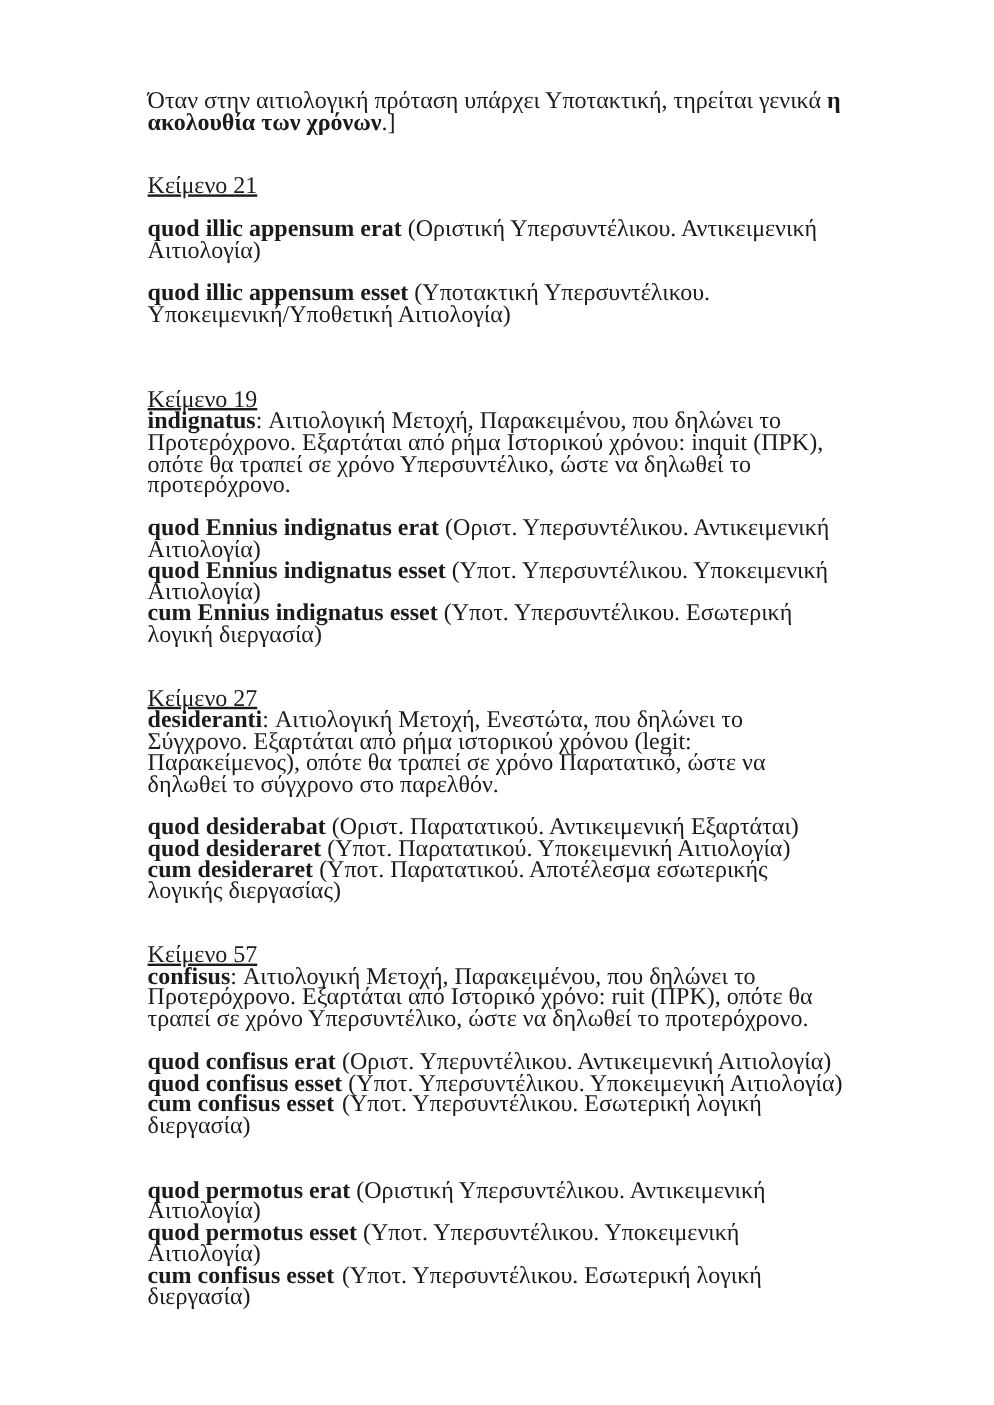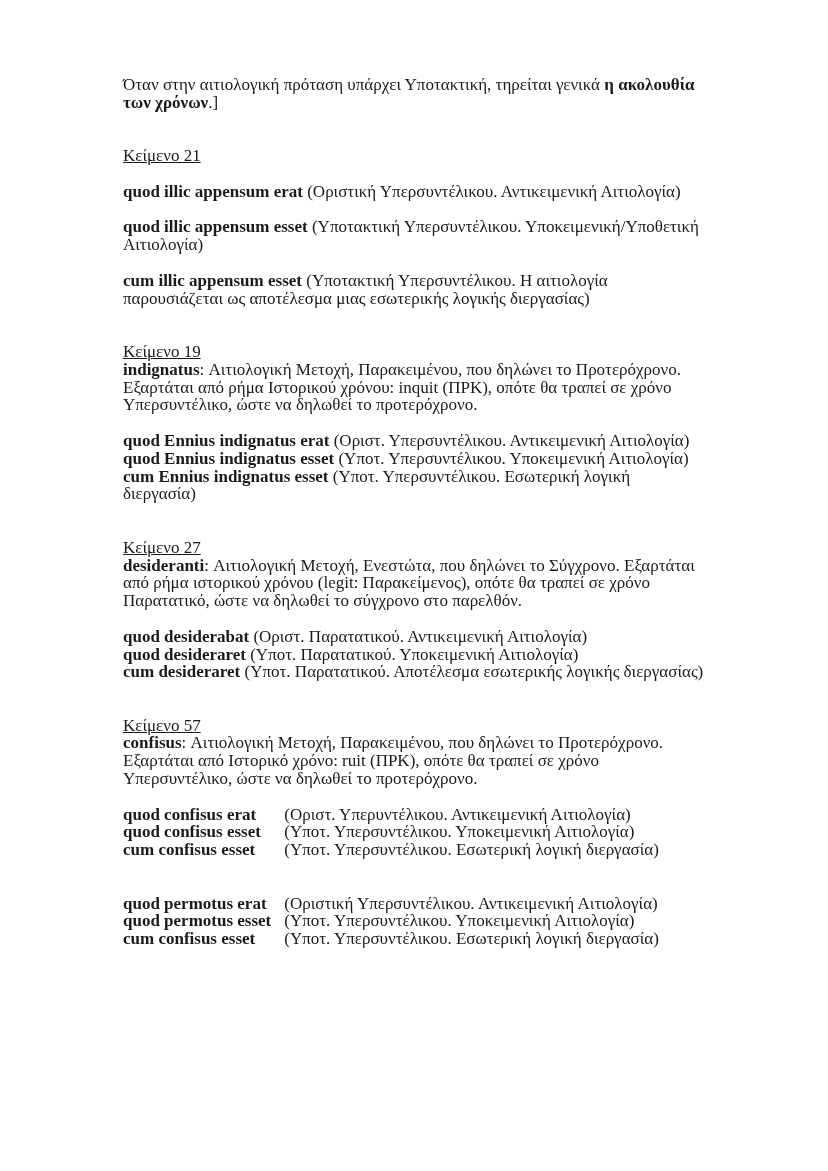--- a/index.html
+++ b/index.html
@@ -7,21 +7,21 @@
     width: 828px; height: 1171px;
     background: #ffffff;
     overflow: hidden;
   }
   .page {
     box-sizing: border-box;
     width: 828px; height: 1171px;
     background: #ffffff;
     padding: 76px 122px 0 123px;
     font-family: "Liberation Serif", "DejaVu Serif", serif;
-    font-size: 17px;
+    font-size: 20px;
     line-height: 17.8px;
     color: #1b1b1b;
   }
   .para, .example { margin: 0; }
   .heading {
     text-decoration: underline;
     text-underline-offset: 1px;
   }
   .b, .latin { font-weight: 700; }
   .tabbed .latin { display: inline-block; min-width: 157px; }
@@ -33,33 +33,32 @@
 <div class="page">
   <div id="doc-body">
       <div class="para"><span>Όταν στην αιτιολογική πρόταση υπάρχει Υποτακτική, τηρείται γενικά </span><span class="b">η ακολουθία των χρόνων</span><span>.]</span></div>
       <div class="spacer" style="height: 35.6px;"></div>
       <div class="heading">Κείμενο 21</div>
       <div class="spacer" style="height: 17.8px;"></div>
       <div class="example"><span class="latin">quod illic appensum erat</span> <span class="gloss">(Οριστική Υπερσυντέλικου. Αντικειμενική Αιτιολογία)</span></div>
       <div class="spacer" style="height: 17.8px;"></div>
       <div class="example"><span class="latin">quod illic appensum esset</span> <span class="gloss">(Υποτακτική Υπερσυντέλικου. Υποκειμενική/Υποθετική Αιτιολογία)</span></div>
       <div class="spacer" style="height: 17.8px;"></div>
-      <div class="example"><span class="latin">cum illic appensum esset</span> <span class="gloss">(Υποτακτική Υπερσυντέλικου. Η αιτιολογία παρουσιάζεται ως αποτέλεσμα μιας εσωτερικής λογικής διεργασίας)</span></div>
       <div class="spacer" style="height: 35.6px;"></div>
       <div class="heading">Κείμενο 19</div>
       <div class="para"><span class="b">indignatus</span><span>: Αιτιολογική Μετοχή, Παρακειμένου, που δηλώνει το Προτερόχρονο. Εξαρτάται από ρήμα Ιστορικού χρόνου: inquit (ΠΡΚ), οπότε θα τραπεί σε χρόνο Υπερσυντέλικο, ώστε να δηλωθεί το προτερόχρονο.</span></div>
       <div class="spacer" style="height: 17.8px;"></div>
       <div class="example"><span class="latin">quod Ennius indignatus erat</span> <span class="gloss">(Οριστ. Υπερσυντέλικου. Αντικειμενική Αιτιολογία)</span></div>
       <div class="example"><span class="latin">quod Ennius indignatus esset</span> <span class="gloss">(Υποτ. Υπερσυντέλικου. Υποκειμενική Αιτιολογία)</span></div>
       <div class="example"><span class="latin">cum Ennius indignatus esset</span> <span class="gloss">(Υποτ. Υπερσυντέλικου. Εσωτερική λογική διεργασία)</span></div>
       <div class="spacer" style="height: 35.6px;"></div>
       <div class="heading">Κείμενο 27</div>
       <div class="para"><span class="b">desideranti</span><span>: Αιτιολογική Μετοχή, Ενεστώτα, που δηλώνει το Σύγχρονο. Εξαρτάται από ρήμα ιστορικού χρόνου (legit: Παρακείμενος), οπότε θα τραπεί σε χρόνο Παρατατικό, ώστε να δηλωθεί το σύγχρονο στο παρελθόν.</span></div>
       <div class="spacer" style="height: 17.8px;"></div>
-      <div class="example"><span class="latin">quod desiderabat</span> <span class="gloss">(Οριστ. Παρατατικού. Αντικειμενική Αιτιολογία)</span></div>
+      <div class="example"><span class="latin">quod desiderabat</span> <span class="gloss">(Οριστ. Παρατατικού. Αντικειμενική Εξαρτάται)</span></div>
       <div class="example"><span class="latin">quod desideraret</span> <span class="gloss">(Υποτ. Παρατατικού. Υποκειμενική Αιτιολογία)</span></div>
       <div class="example"><span class="latin">cum desideraret</span> <span class="gloss">(Υποτ. Παρατατικού. Αποτέλεσμα εσωτερικής λογικής διεργασίας)</span></div>
       <div class="spacer" style="height: 35.6px;"></div>
       <div class="heading">Κείμενο 57</div>
       <div class="para"><span class="b">confisus</span><span>: Αιτιολογική Μετοχή, Παρακειμένου, που δηλώνει το Προτερόχρονο. Εξαρτάται από Ιστορικό χρόνο: ruit (ΠΡΚ), οπότε θα τραπεί σε χρόνο Υπερσυντέλικο, ώστε να δηλωθεί το προτερόχρονο.</span></div>
       <div class="spacer" style="height: 17.8px;"></div>
       <div class="example tabbed"><span class="latin">quod confisus erat</span> <span class="gloss">(Οριστ. Υπερυντέλικου. Αντικειμενική Αιτιολογία)</span></div>
       <div class="example tabbed"><span class="latin">quod confisus esset</span> <span class="gloss">(Υποτ. Υπερσυντέλικου. Υποκειμενική Αιτιολογία)</span></div>
       <div class="example tabbed"><span class="latin">cum confisus esset</span> <span class="gloss">(Υποτ. Υπερσυντέλικου. Εσωτερική λογική διεργασία)</span></div>
       <div class="spacer" style="height: 17.8px;"></div>

